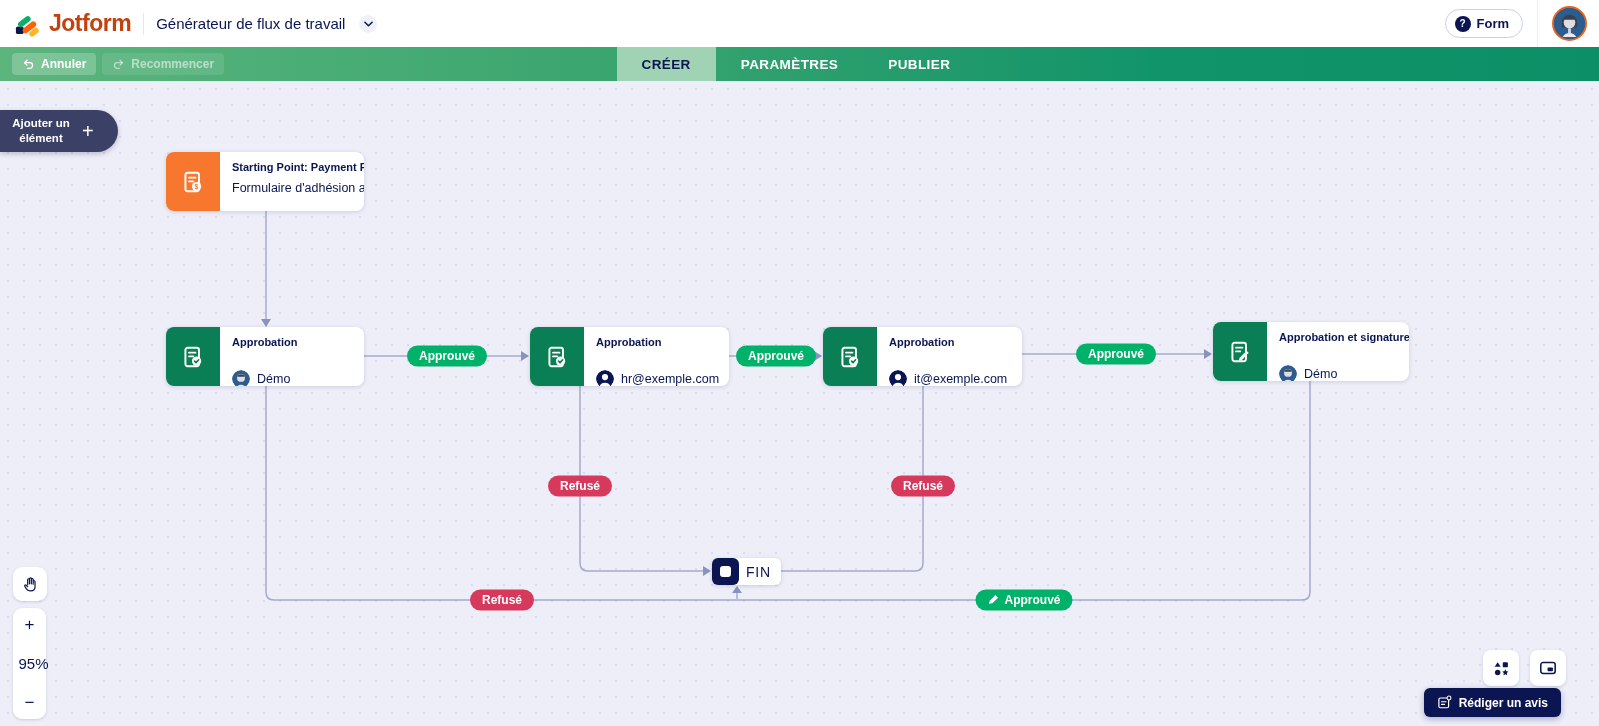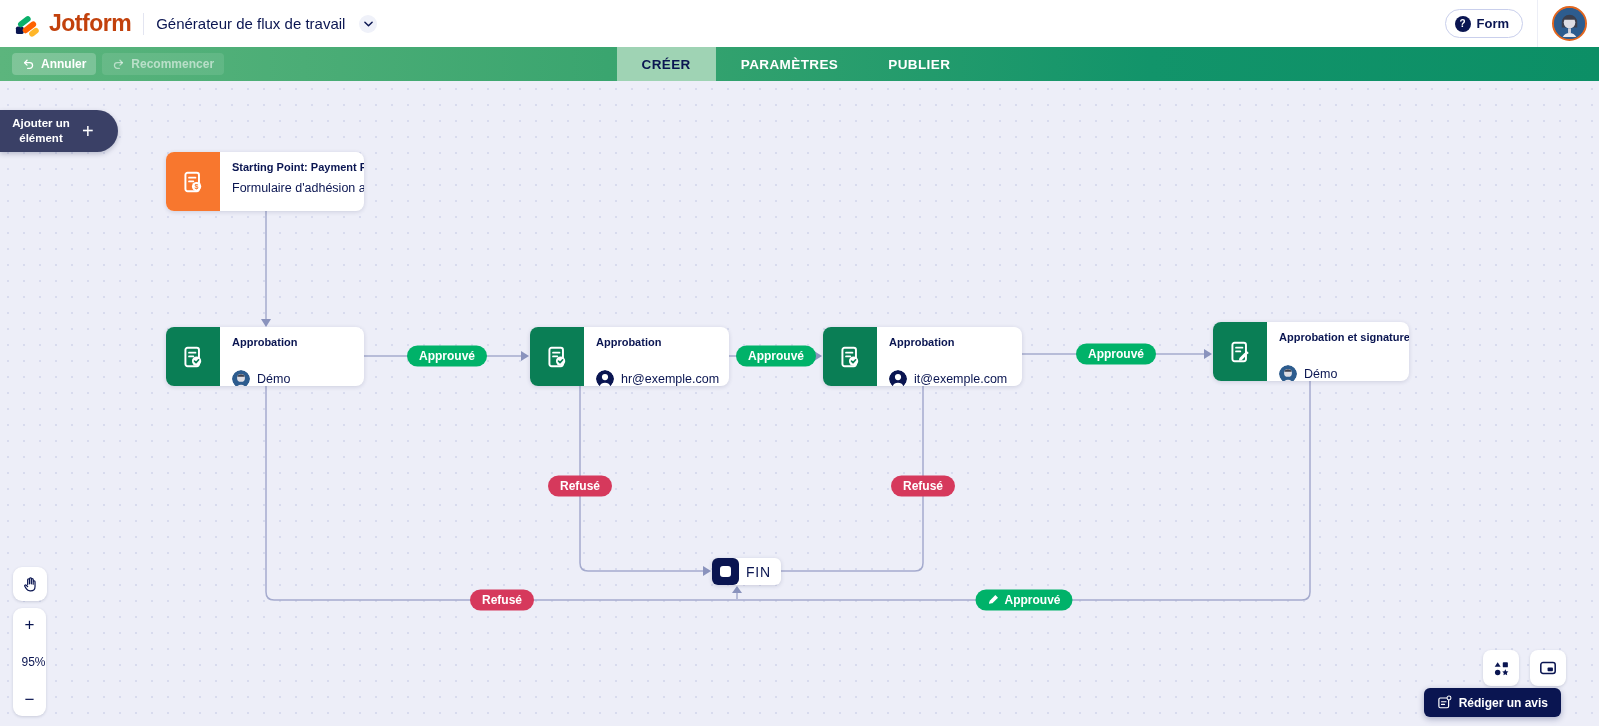--- a/index.html
+++ b/index.html
@@ -60,21 +60,21 @@
   .end-label { font-size:14px; letter-spacing:0.8px; padding:0 10px 0 7px; color:#0a1551; }
 
   .pill { position:absolute; transform:translate(-50%,-50%); color:#fff; font-size:12px; font-weight:700; border-radius:12px; padding:3px 12px 4px; white-space:nowrap; cursor:pointer; z-index:6; display:flex; align-items:center; gap:5px; }
   .pill.approved { background:#00b269; }
   .pill.refused { background:#d6395c; }
 
   
   .hand-btn { position:absolute; left:13px; top:486px; width:34px; height:34px; background:#fff; border-radius:9px; display:flex; align-items:center; justify-content:center; box-shadow:0 1px 3px rgba(40,50,90,0.18); cursor:pointer; z-index:7; }
   .zoom-ctrl { position:absolute; left:13px; top:527px; width:33px; background:#fff; border-radius:9px; box-shadow:0 1px 3px rgba(40,50,90,0.18); display:flex; flex-direction:column; align-items:center; z-index:7; }
   .zoom-btn { width:33px; height:33px; display:flex; align-items:center; justify-content:center; font-size:17px; color:#0a1551; cursor:pointer; }
-  .zoom-level { font-size:12px; color:#0a1551; padding:14px 0;margin-left:8px; }
+  .zoom-level { font-size:15px; color:#0a1551; padding:14px 0;margin-left:8px; }
 
   .sq-btn { position:absolute; width:36px; height:36px; background:#fff; border-radius:8px; display:flex; align-items:center; justify-content:center; box-shadow:0 1px 3px rgba(40,50,90,0.18); cursor:pointer; z-index:7; }
   .review-btn { position:absolute; right:38px; top:607px; height:29px; background:#0a1551; border-radius:6px; color:#fff; font-size:12px; font-weight:700; display:flex; align-items:center; gap:7px; padding:0 13px; cursor:pointer; z-index:8; box-shadow:0 2px 6px rgba(10,21,81,0.3); }
 </style>
 </head>
 <body>
 
 <div class="header">
   <div class="header-left">
     <div class="brand">

